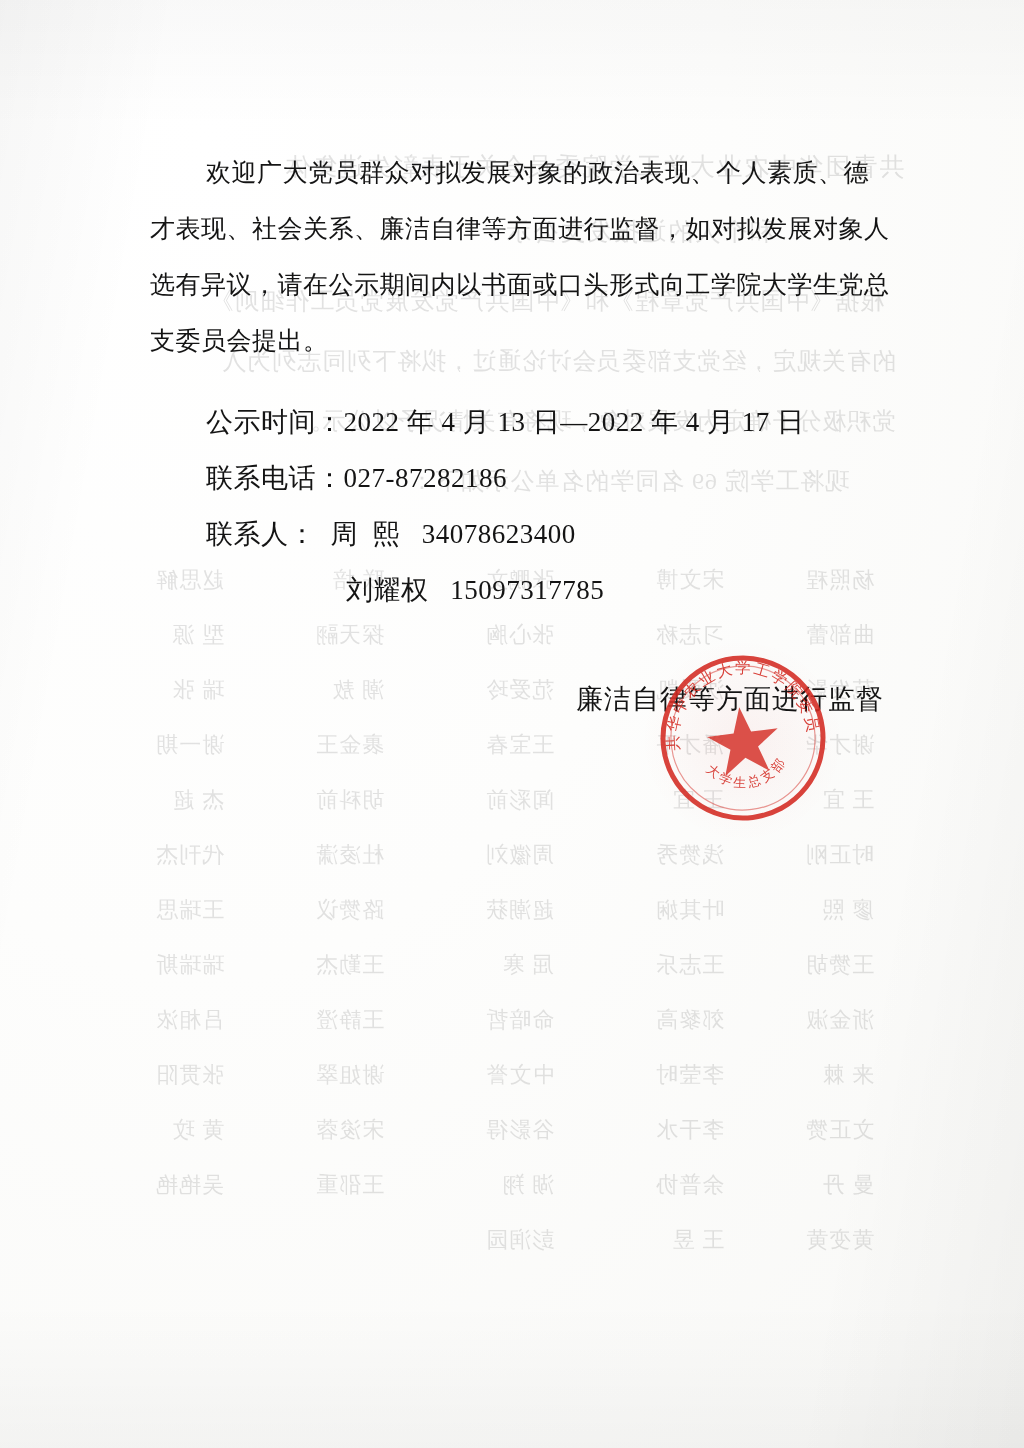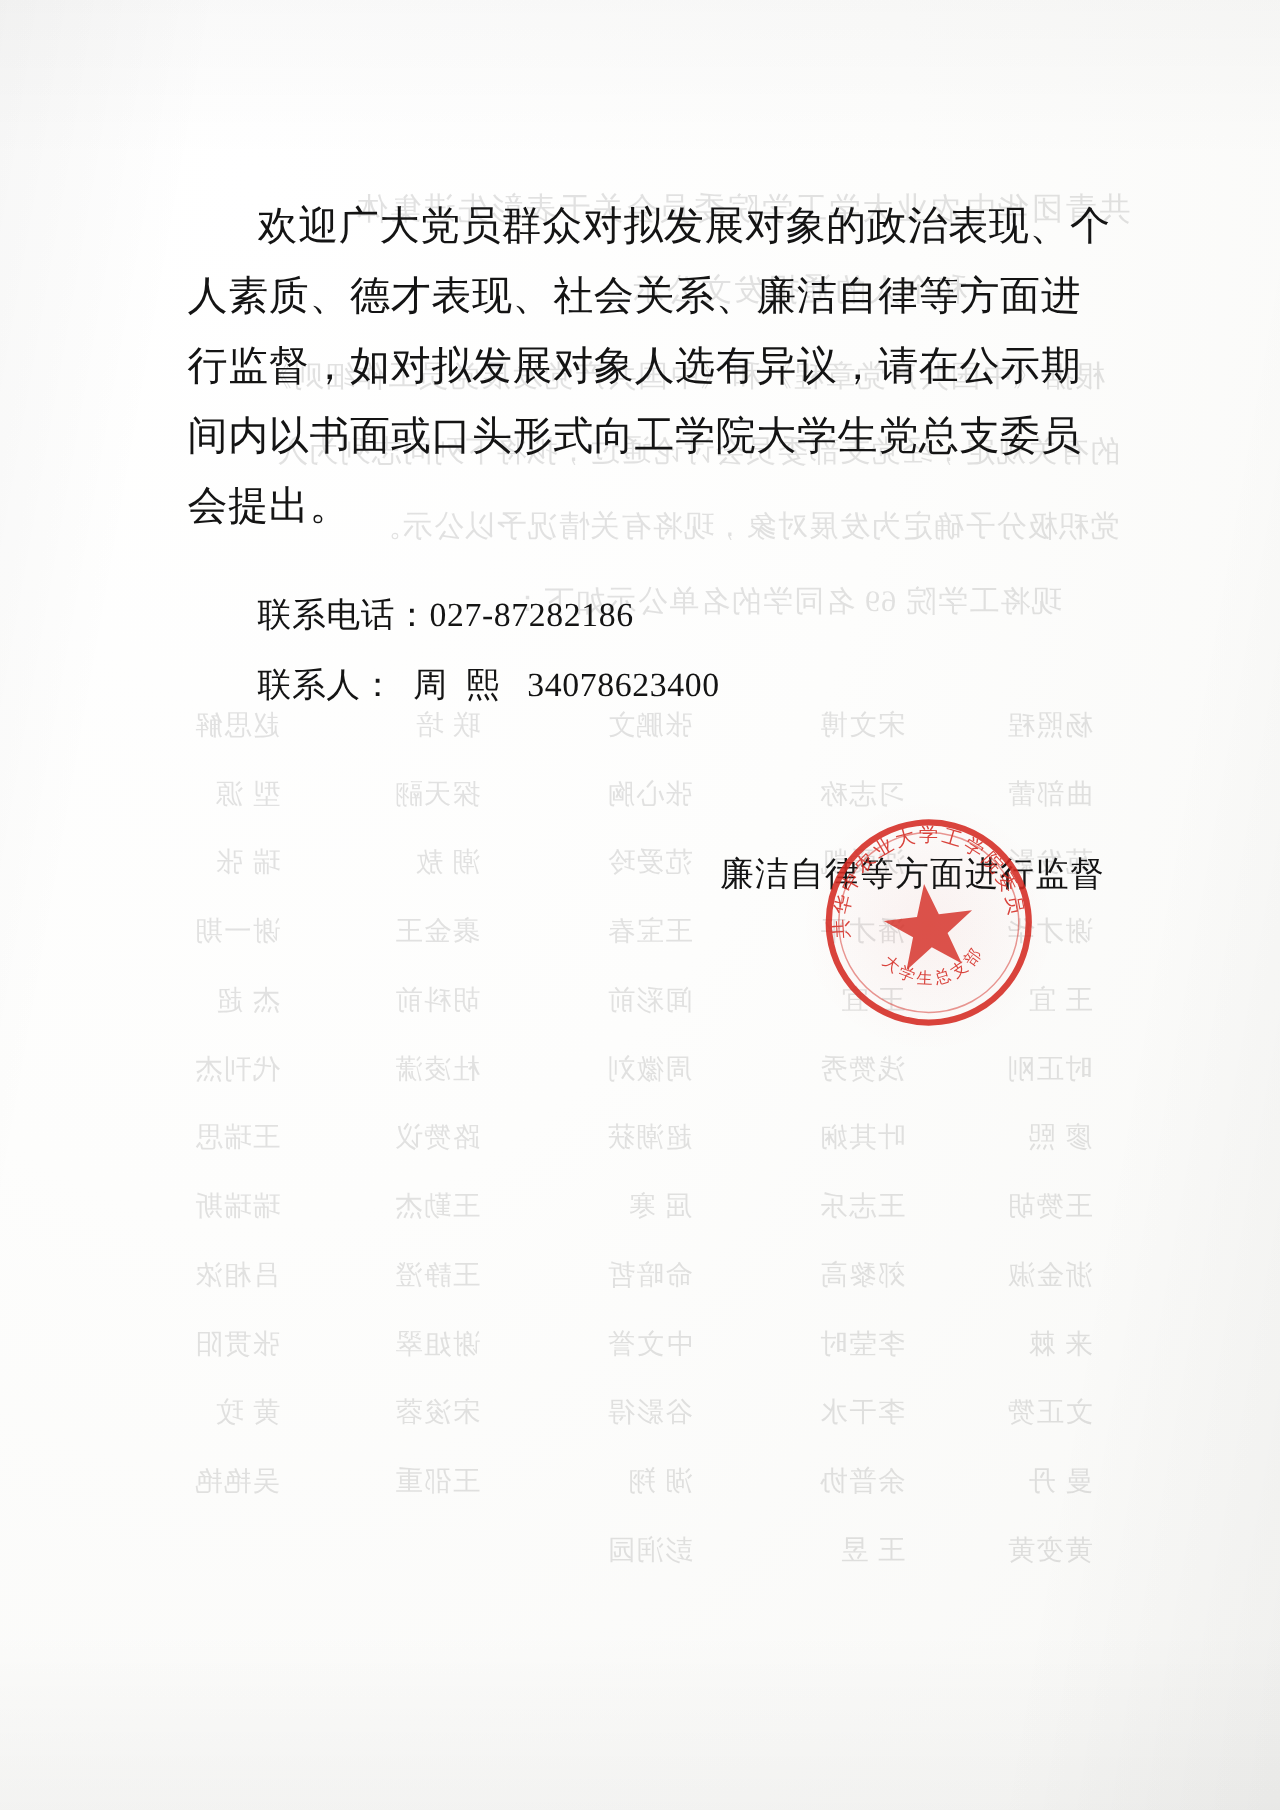--- a/index.html
+++ b/index.html
@@ -66,21 +66,21 @@
   }
 
   
   #content {
     position: absolute;
     left: 150px;
     top: 120px;
     width: 740px;
   }
   .para {
-    font-size: 32px;
+    font-size: 25px;
     line-height: 56px;
     text-indent: 56px;
     letter-spacing: 0.5px;
     color: #141414;
   }
   .info-line {
     font-size: 27px;
     line-height: 56px;
     letter-spacing: 0.5px;
     padding-left: 56px;
@@ -206,22 +206,24 @@
         <div class="bleed-line bleed-names" style="left: 150px; top: 1225px;">黄变黄</div>
         <div class="bleed-line bleed-names" style="left: 300px; top: 1225px;">王  昱</div>
         <div class="bleed-line bleed-names" style="left: 470px; top: 1225px;">彭润园</div>
       </div>
   </div>
 
   <div id="paper-shade"></div>
 
   <div id="content">
     <p class="para">欢迎广大党员群众对拟发展对象的政治表现、个人素质、德才表现、社会关系、廉洁自律等方面进行监督，如对拟发展对象人选有异议，请在公示期间内以书面或口头形式向工学院大学生党总支委员会提出。</p>
+    <div class="info-line">公示时间：2022 年 4 月 13 日—2022 年 4 月 17 日</div>
     <div class="info-line">联系电话：027-87282186</div>
     <div class="info-line">联系人：  周  熙   34078623400</div>
+    <div class="info-line contact2">刘耀权   15097317785</div>
   </div>
 
   <div class="seal-smudge"></div>
 
   <div id="signature">
     <div class="sig-line">廉洁自律等方面进行监督</div>
   </div>
 
   <div id="seal">
     <svg width="186" height="186" viewBox="0 0 186 186" aria-hidden="true">

